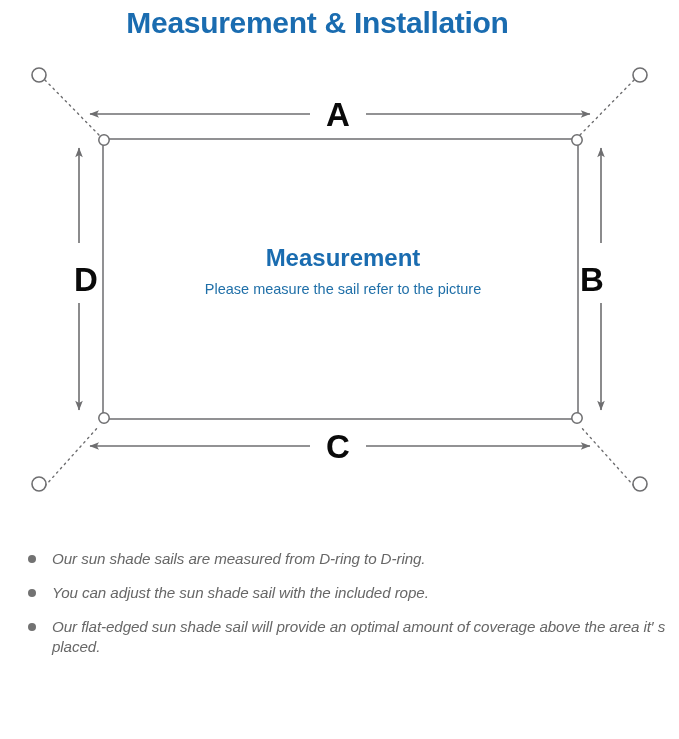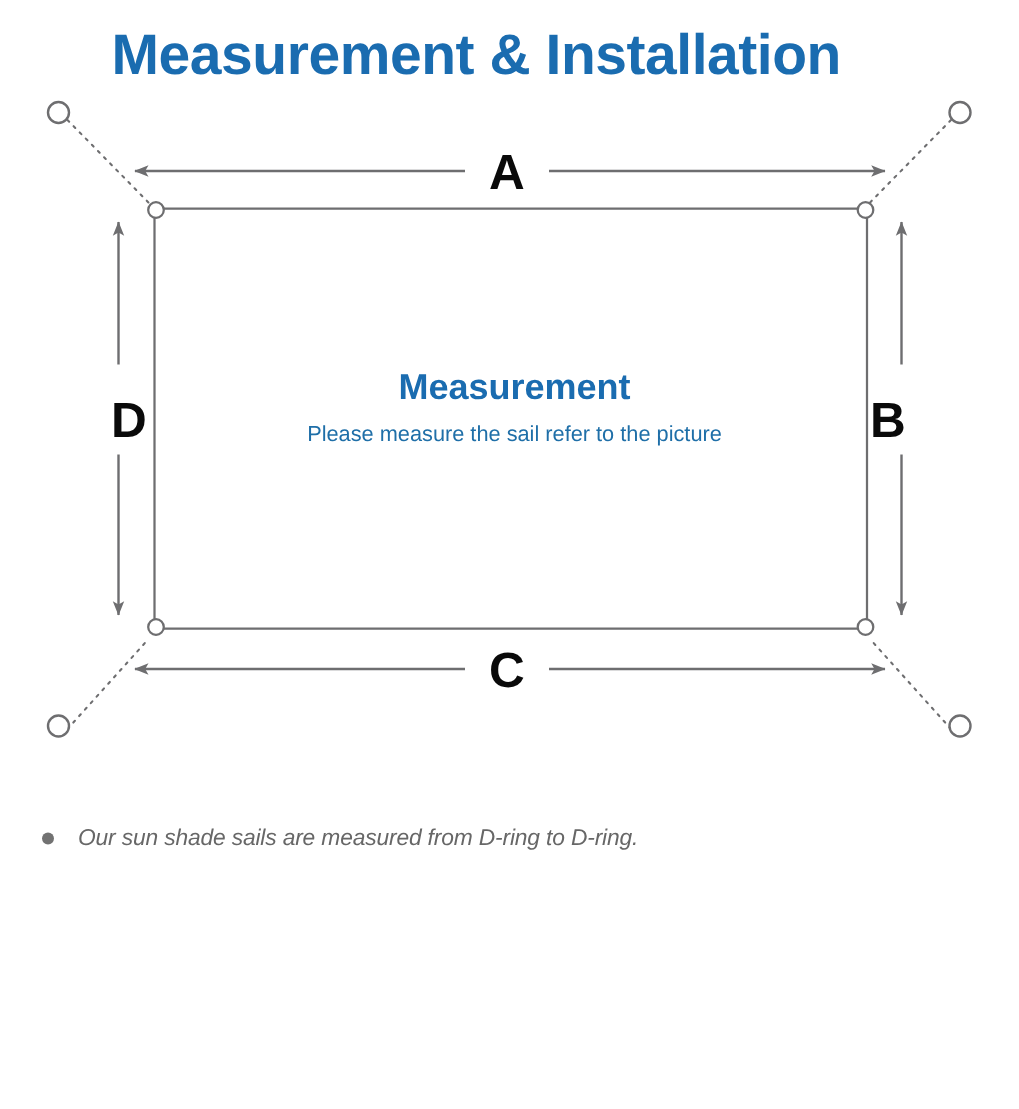--- a/index.html
+++ b/index.html
@@ -18,26 +18,26 @@
     -webkit-font-smoothing: antialiased;
   }
 
   
   #page-title {
     position: absolute;
     left: 0;
     top: 0;
     width: 635px;
     text-align: center;
-    font-size: 38px;
+    font-size: 30px;
     font-weight: bold;
     letter-spacing: -0.3px;
     color: #1a6cb0;
     line-height: 38px;
-    padding-top: 18px;
+    padding-top: 4px;
     box-sizing: border-box;
   }
 
   
   #diagram-wrap {
     position: absolute;
     left: 0;
     top: 48px;
     width: 679px;
     height: 470px;
@@ -163,13 +163,21 @@
     <text class="center-title" x="343" y="218" text-anchor="middle">Measurement</text>
     <text class="center-sub" x="343" y="246" text-anchor="middle">Please measure the sail refer to the picture</text>
   </svg>
 </div>
 
 <ul id="notes">
   <li class="note-item">
     <span class="note-bullet"></span>
     <span class="note-text">Our sun shade sails are measured from D-ring to D-ring.</span>
   </li>
+  <li class="note-item">
+    <span class="note-bullet"></span>
+    <span class="note-text">You can adjust the sun shade sail with the included rope.</span>
+  </li>
+  <li class="note-item">
+    <span class="note-bullet"></span>
+    <span class="note-text">Our flat-edged sun shade sail will provide an optimal amount of coverage above the area it′ s placed.</span>
+  </li>
 </ul>
 
 </body></html>

